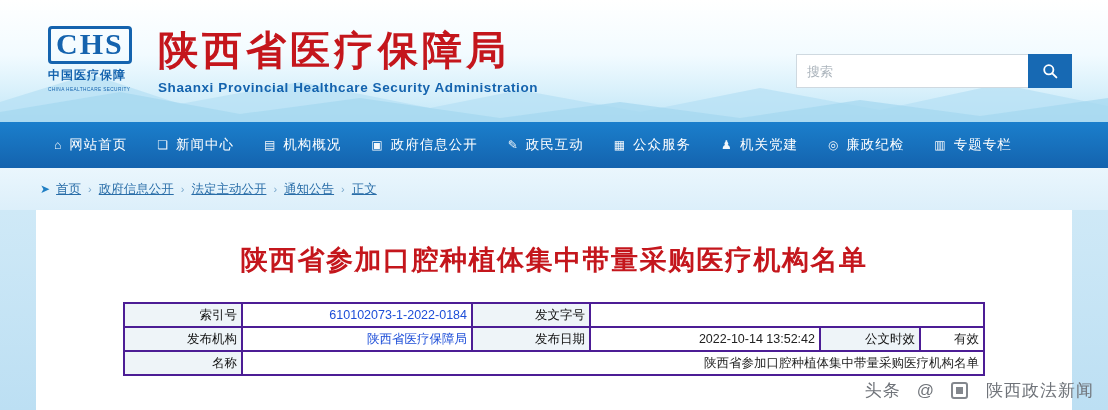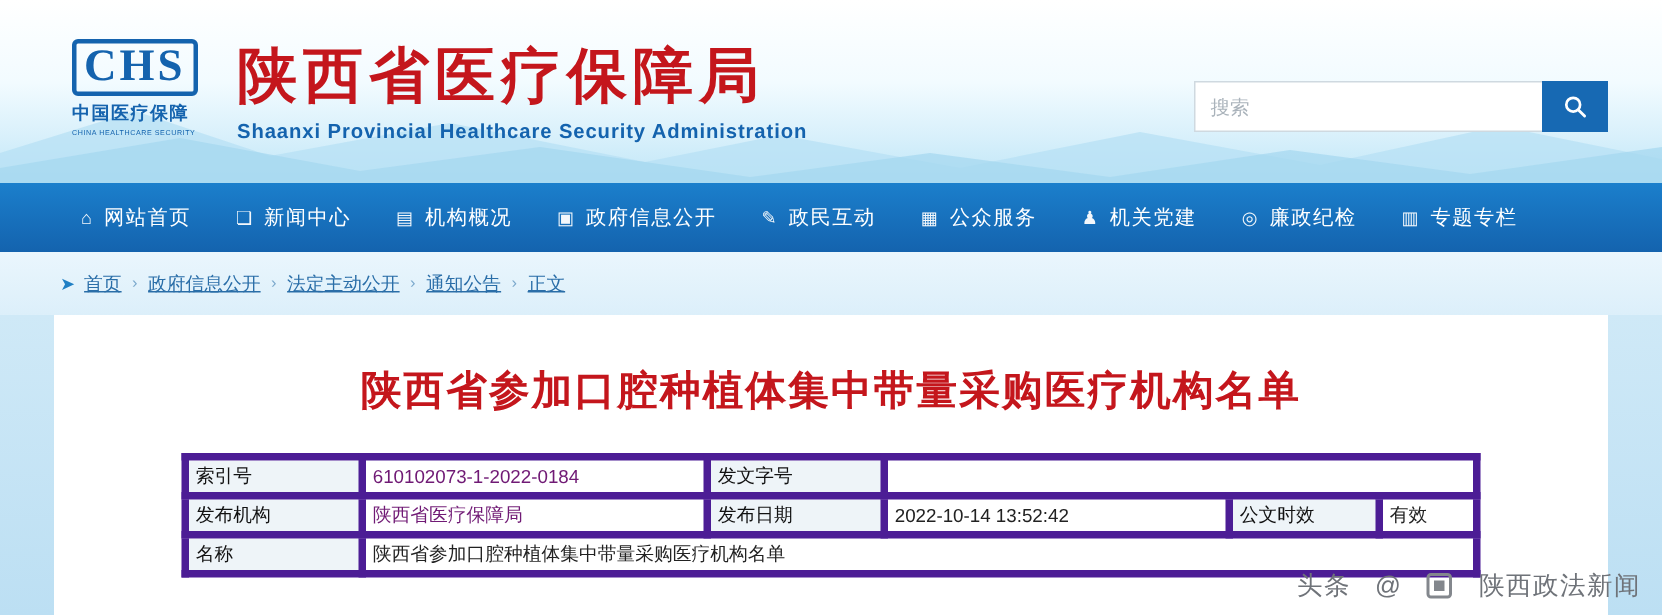--- a/index.html
+++ b/index.html
@@ -154,31 +154,31 @@
   }
 
   
   .info-table {
     margin: 24px auto 0 auto;
     width: 860px;
     border-collapse: collapse;
     table-layout: fixed;
   }
   .info-table td {
-    border: 5px solid #4c1d95;
+    border: 2px solid #4c1d95;
     height: 24px;
     font-size: 12.5px;
     color: #222;
-    text-align: left;
+    text-align: right;
     padding: 2px 4px;
     white-space: nowrap;
     overflow: hidden;
   }
   .info-table td.lbl { background: #eef4f8; color: #111; }
-  .info-table td.val { background: #ffffff; color: #701a75; }
+  .info-table td.val { background: #ffffff; color: #1d4ed8; }
   .info-table td.val-dark { background: #ffffff; color: #222; }
 
   
   .watermark {
     position: absolute; right: 14px; bottom: 8px;
     display: flex; align-items: center;
     font-size: 17px; color: #6f7379;
     letter-spacing: 1px;
     font-family: "Liberation Sans", sans-serif;
     gap: 12px;

